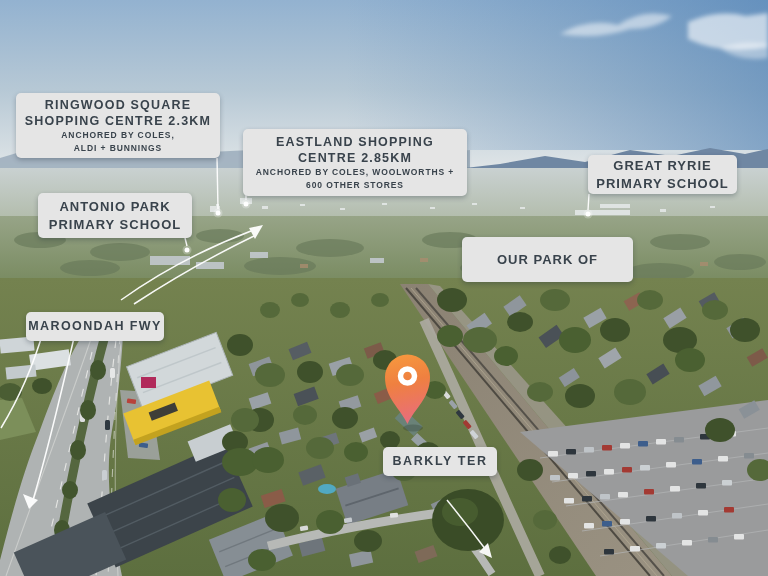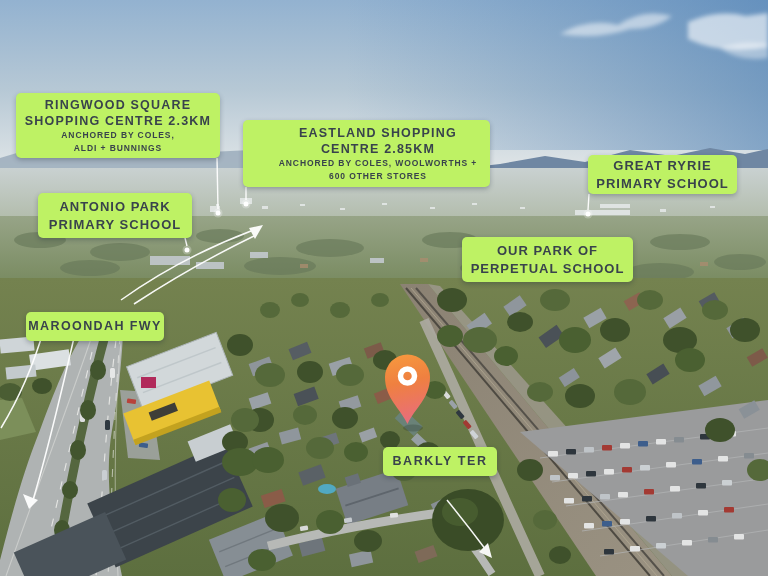--- a/index.html
+++ b/index.html
@@ -2,31 +2,31 @@
 <html><head>
 <meta charset="utf-8">
 <style>
   html,body{margin:0;padding:0;background:#222;}
   .scene{
     position:relative;width:768px;height:576px;overflow:hidden;
     font-family:"Liberation Sans",sans-serif;
   }
   .scene svg{position:absolute;left:0;top:0;width:768px;height:576px;display:block;}
   .map-label{
-    position:absolute;background:#bef264;border-radius:5px;color:#39434C;
+    position:absolute;background:#e5e5e5;border-radius:5px;color:#39434C;
     display:flex;flex-direction:column;align-items:center;justify-content:center;
     text-align:center;font-weight:bold;box-shadow:0 2px 5px rgba(25,40,52,.30);
     z-index:5;
   }
   .map-label .t{font-size:12.5px;line-height:16px;letter-spacing:1.2px;white-space:nowrap;}
   .map-label .s{font-size:8.5px;line-height:12.5px;letter-spacing:0.9px;white-space:nowrap;}
   .map-label .m{font-size:13px;line-height:17.5px;letter-spacing:1px;white-space:nowrap;}
   .lbl-ringwood{left:16px;top:93px;width:204px;height:65px;}
   .lbl-ringwood .s:first-of-type{margin-top:3px;}
-  .lbl-eastland{left:243px;top:120px;width:224px;height:67px;padding-left:23px;}
+  .lbl-eastland{left:243px;top:129px;width:224px;height:67px;}
   .lbl-eastland .s:first-of-type{margin-top:3px;letter-spacing:0.7px;}
   .lbl-greatryrie{left:588px;top:155px;width:149px;height:39px;}
   .lbl-antonio{left:38px;top:193px;width:154px;height:45px;}
   .lbl-ourlady{left:462px;top:237px;width:171px;height:45px;}
   .lbl-maroondah{left:26px;top:312px;width:138px;height:29px;}
   .lbl-maroondah .m{font-size:12.5px;letter-spacing:1.4px;}
   .lbl-barkly{left:383px;top:447px;width:114px;height:29px;}
   .lbl-barkly .m{font-size:12.5px;letter-spacing:1.6px;}
 </style>
 </head>
@@ -479,21 +479,20 @@
   <div class="m">PRIMARY SCHOOL</div>
 </div>
 
 <div class="map-label lbl-antonio">
   <div class="m">ANTONIO PARK</div>
   <div class="m">PRIMARY SCHOOL</div>
 </div>
 
 <div class="map-label lbl-ourlady">
   <div class="m">OUR PARK OF</div>
-  <div class="m">PERPETUAL SCHOOL</div>
 </div>
 
 <div class="map-label lbl-maroondah">
   <div class="m">MAROONDAH FWY</div>
 </div>
 
 <div class="map-label lbl-barkly">
   <div class="m">BARKLY TER</div>
 </div>
 

